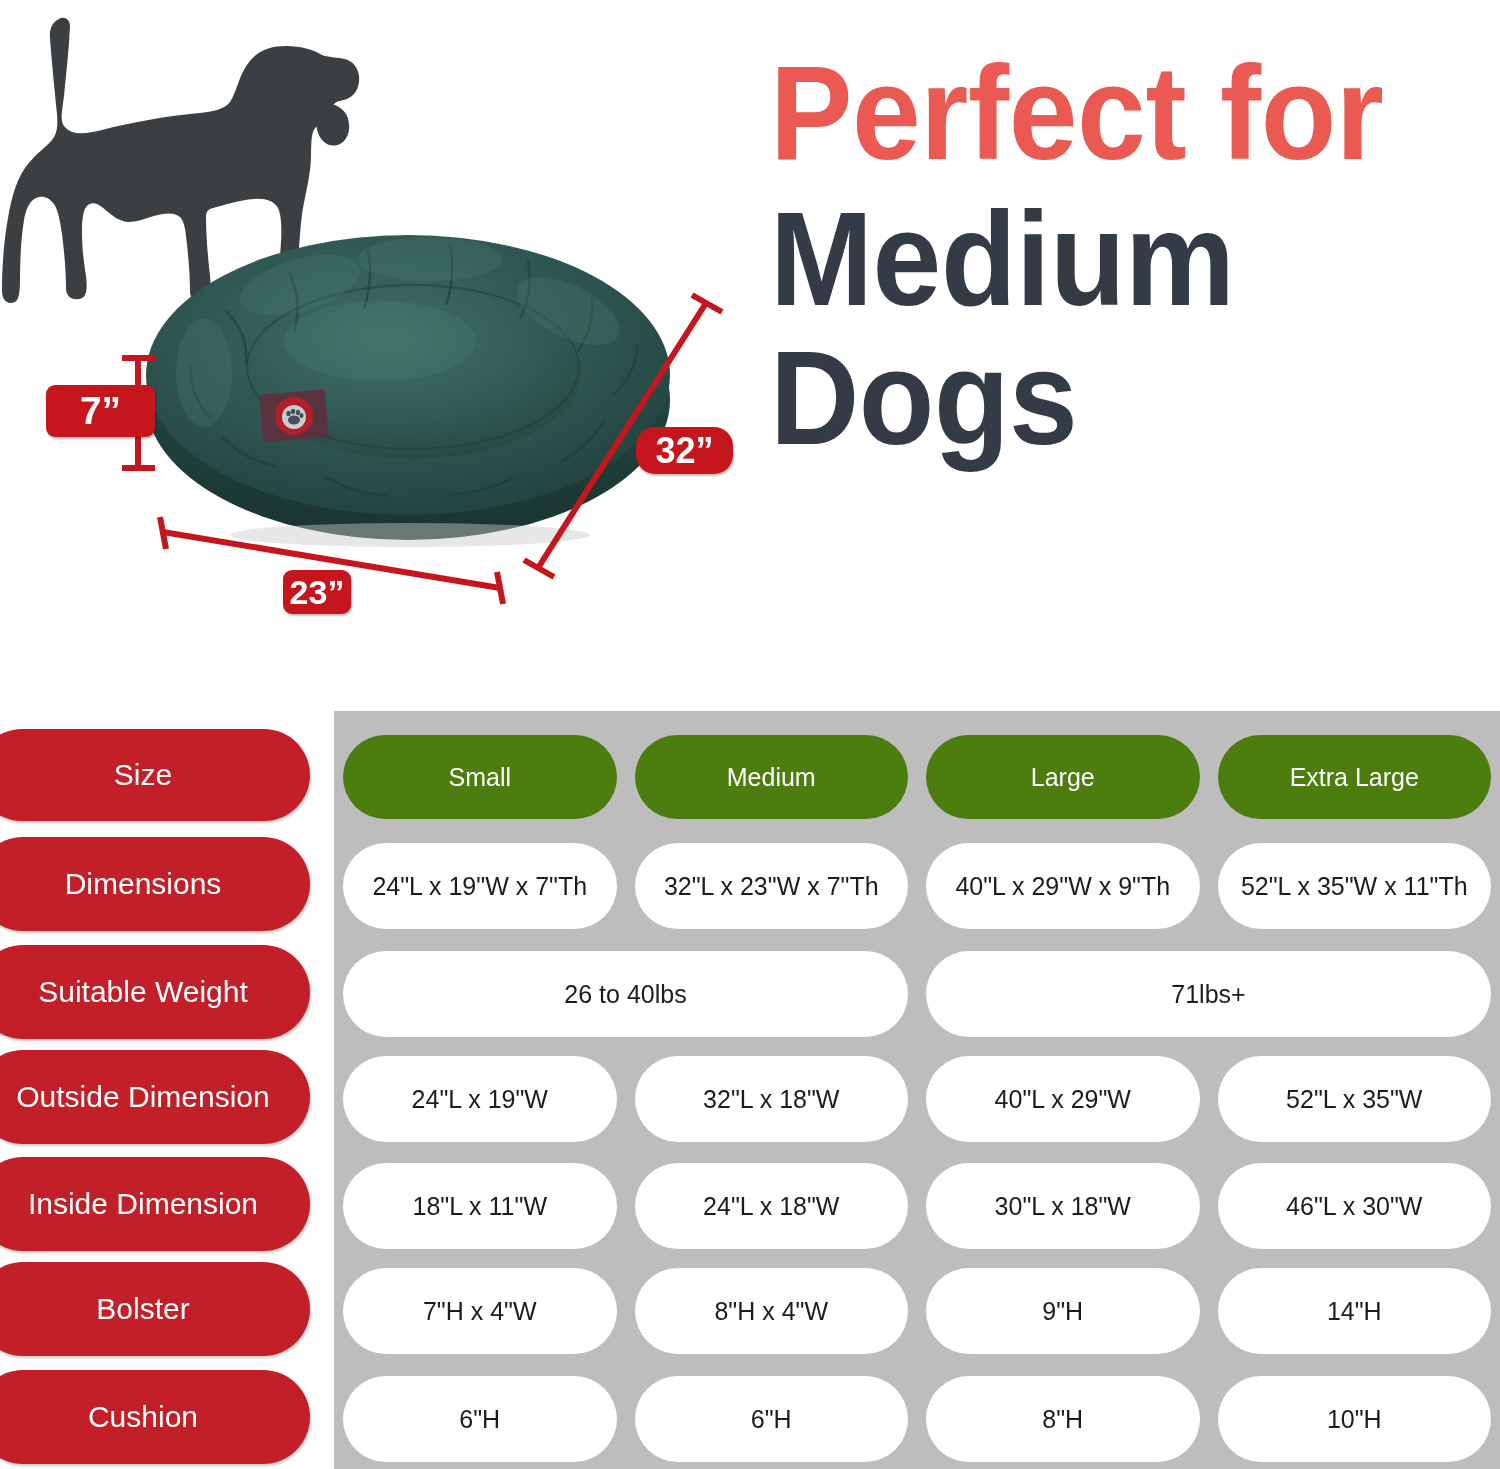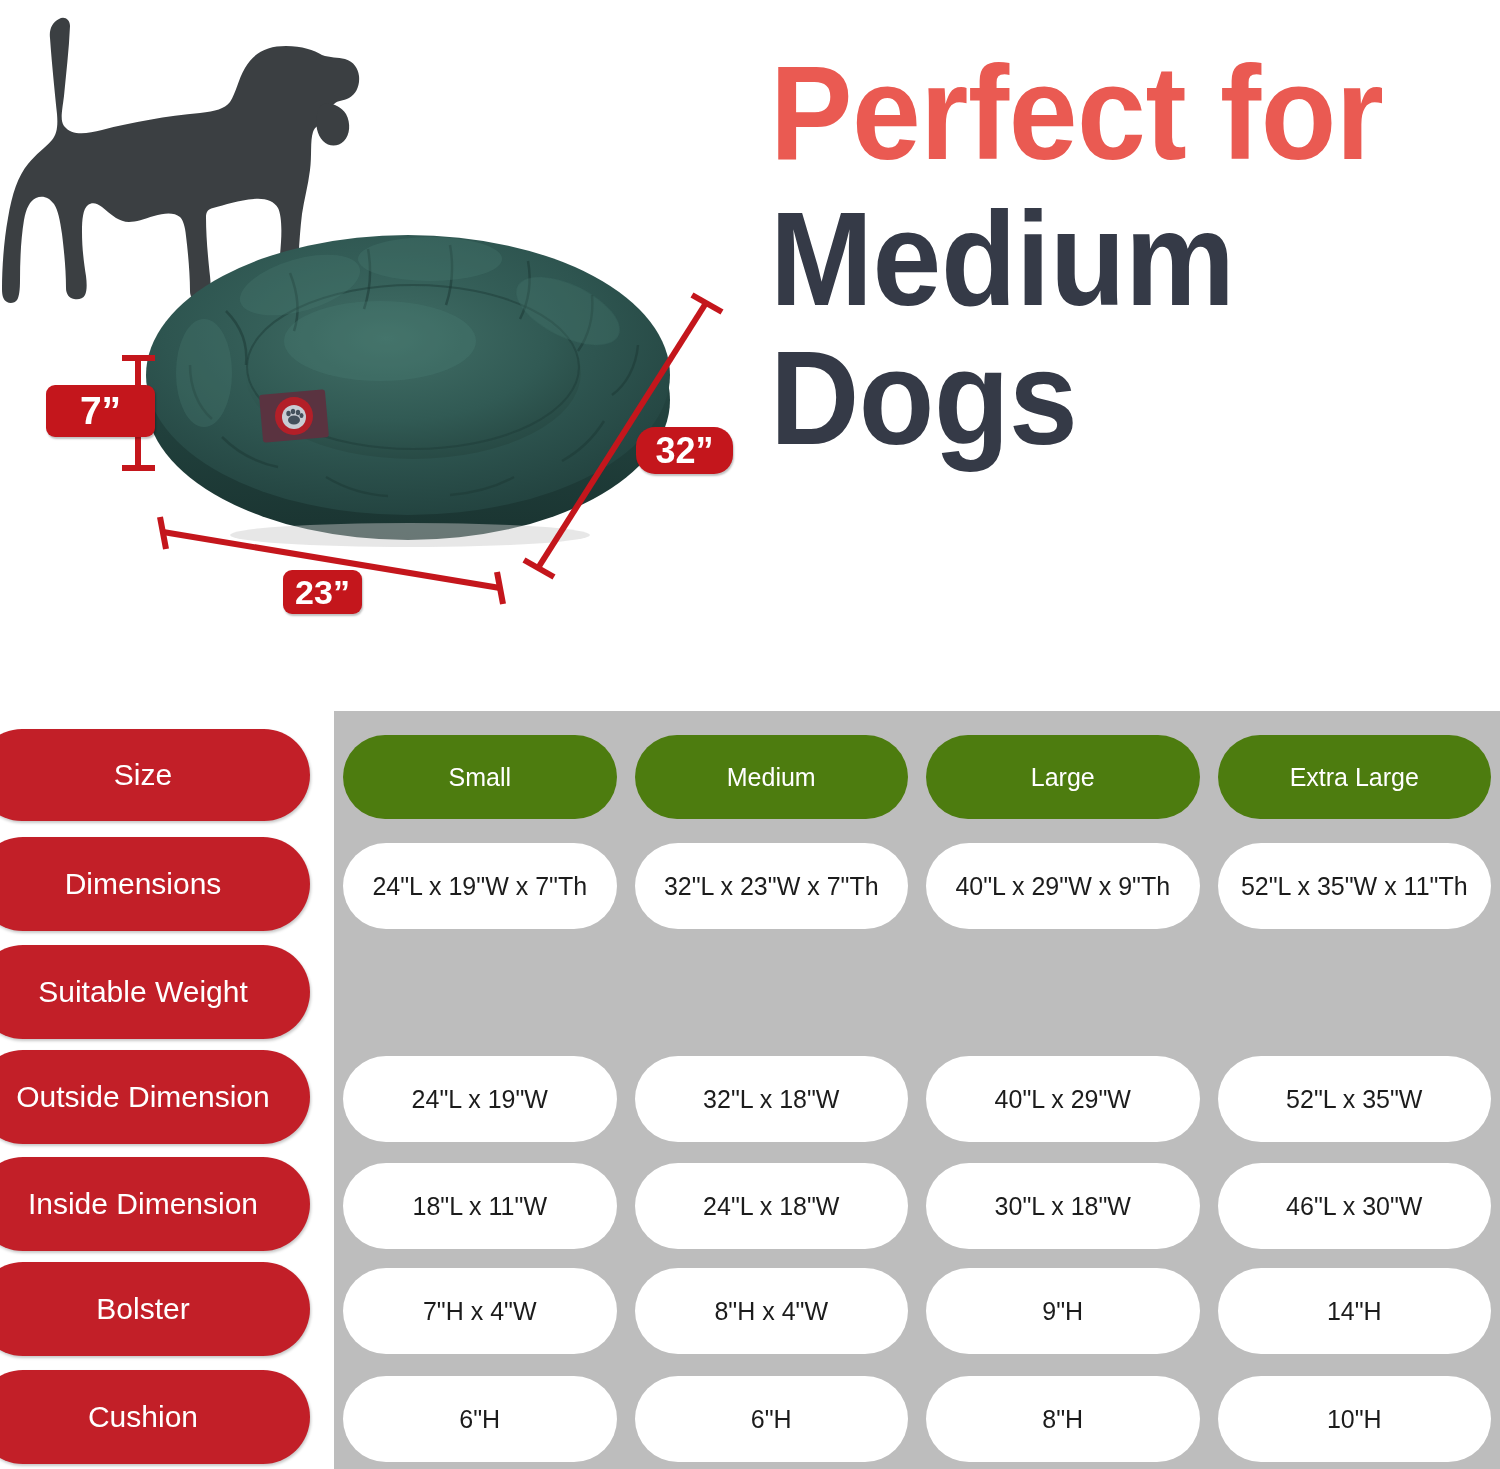--- a/index.html
+++ b/index.html
@@ -44,21 +44,21 @@
     background:#c4161c;
     color:#ffffff;
     font-weight:bold;
     border-radius:9px;
     display:flex; align-items:center; justify-content:center;
     font-family:"Liberation Sans Narrow","Liberation Sans", sans-serif;
     box-shadow:1px 2px 2px rgba(0,0,0,0.25);
   }
   #tag-height { left:46px; top:385px; width:109px; height:52px; font-size:39px; }
   #tag-length { left:636px; top:427px; width:97px; height:47px; font-size:36px;border-radius:19px; }
-  #tag-width  { left:283px; top:570px; width:79px; height:44px; font-size:34px; }
+  #tag-width  { left:283px; top:570px; width:68px; height:44px; font-size:34px; }
 
   
   #spec-panel {
     position:absolute; left:334px; top:711px;
     width:1166px; height:758px;
     background:#bdbdbd;
   }
 
   #row-labels {
     position:absolute; left:0; top:711px; width:334px; height:758px;
@@ -236,20 +236,22 @@
       <div class="spec-cell">Large</div>
       <div class="spec-cell">Extra Large</div>
     </div>
     <div class="spec-row" style="top: 132px; height: 86px;">
       <div class="spec-cell">24"L x 19"W x 7"Th</div>
       <div class="spec-cell">32"L x 23"W x 7"Th</div>
       <div class="spec-cell">40"L x 29"W x 9"Th</div>
       <div class="spec-cell">52"L x 35"W x 11"Th</div>
     </div>
     <div class="spec-row" style="top: 240px; height: 86px;">
+      <div class="spec-cell">26 to 40lbs</div>
+      <div class="spec-cell">71lbs+</div>
     </div>
     <div class="spec-row" style="top: 345px; height: 86px;">
       <div class="spec-cell">24"L x 19"W</div>
       <div class="spec-cell">32"L x 18"W</div>
       <div class="spec-cell">40"L x 29"W</div>
       <div class="spec-cell">52"L x 35"W</div>
     </div>
     <div class="spec-row" style="top: 452px; height: 86px;">
       <div class="spec-cell">18"L x 11"W</div>
       <div class="spec-cell">24"L x 18"W</div>

